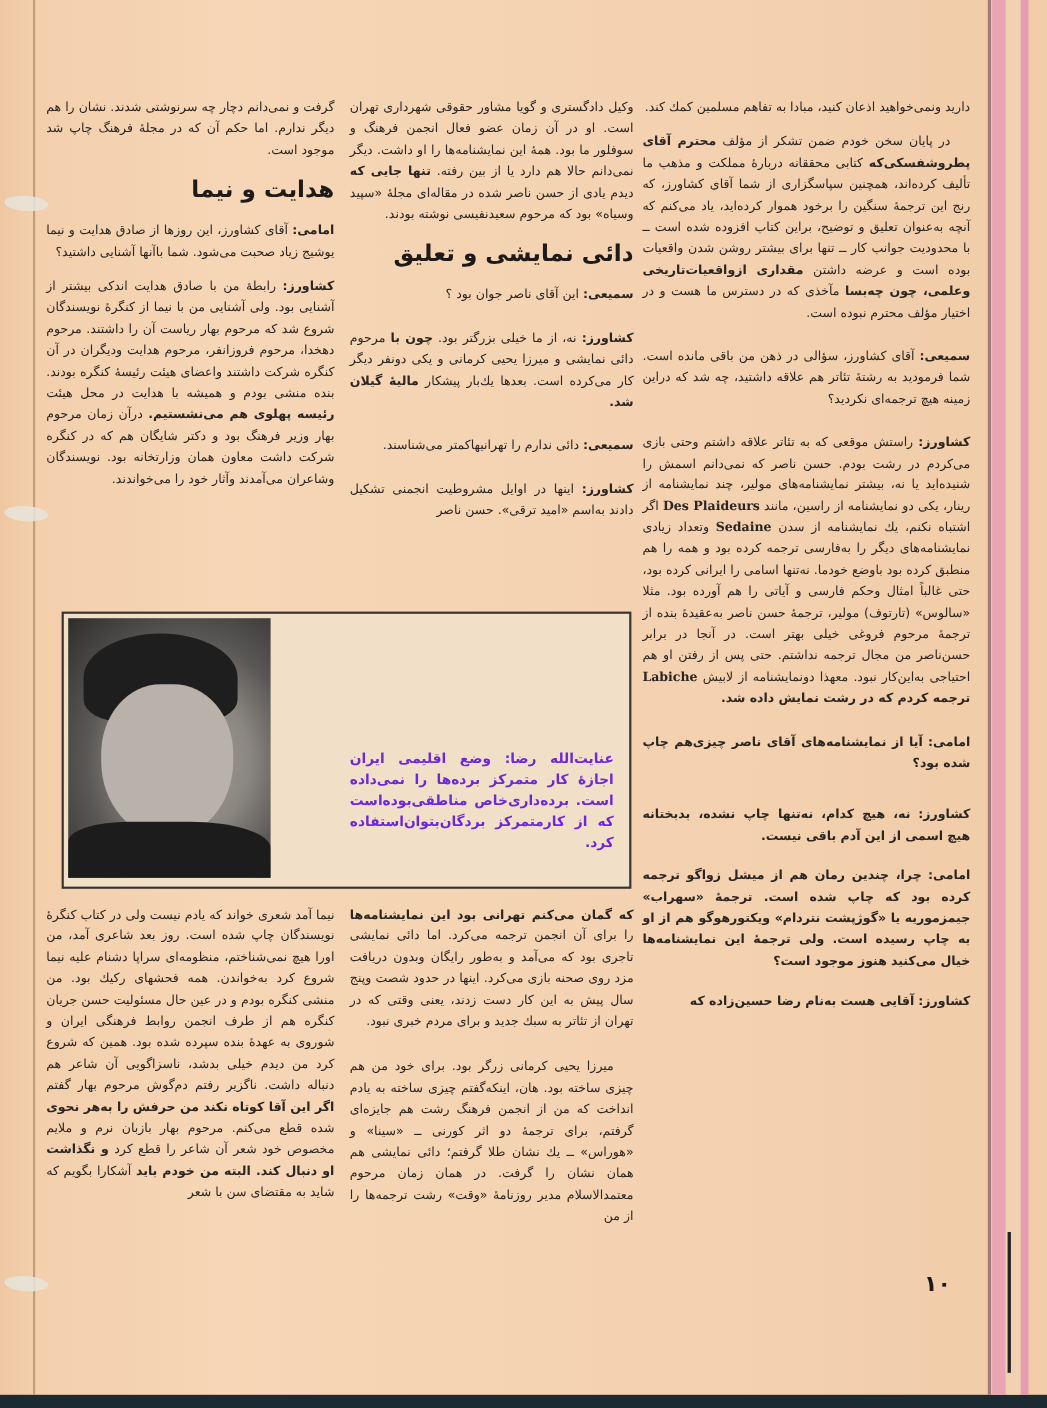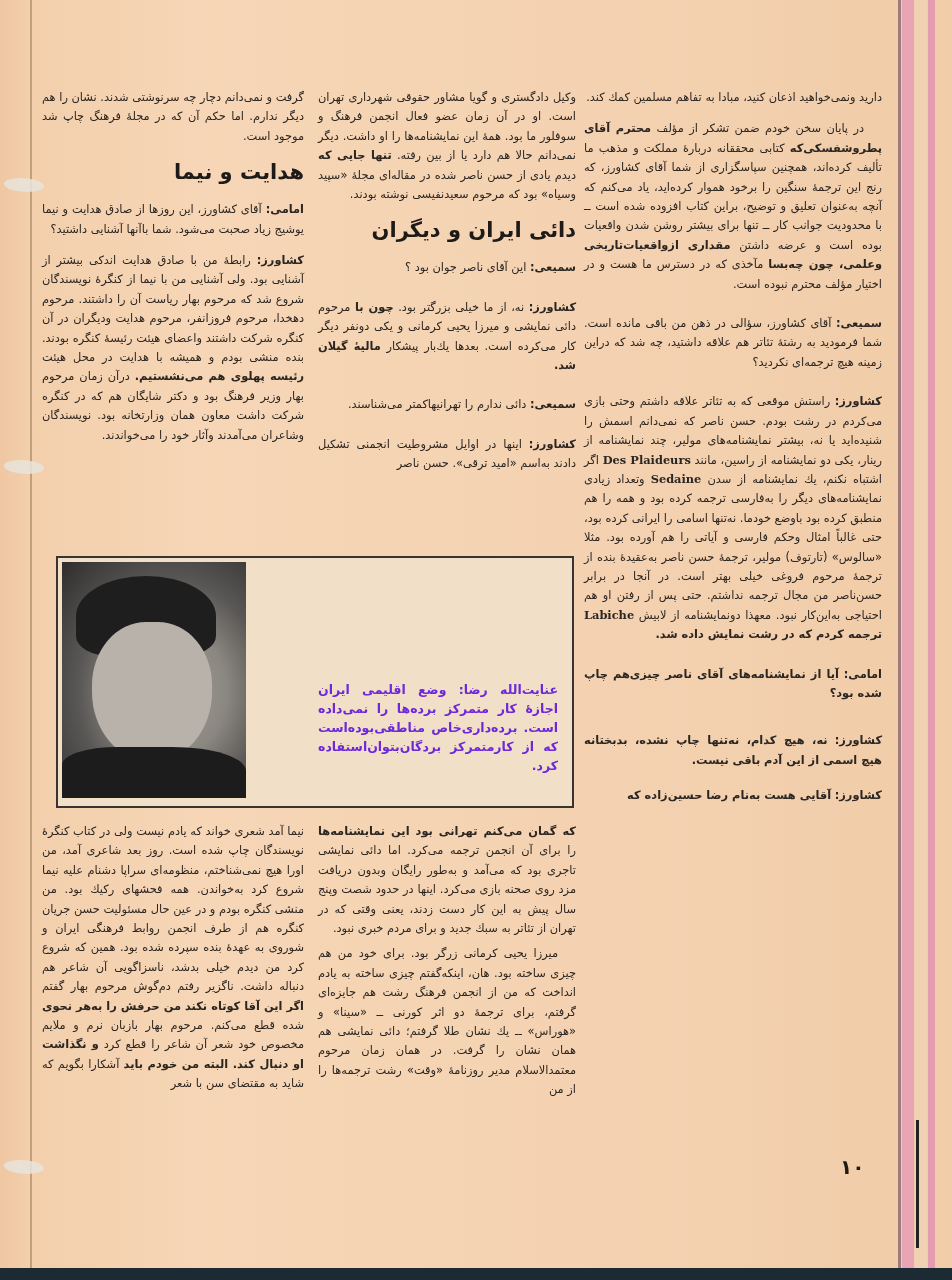--- a/index.html
+++ b/index.html
@@ -97,33 +97,38 @@
       <span class="b">ترجمه کردم که در رشت نمایش داده شد.</span>
     </p>
     <p style="margin-bottom:28px">
       <span class="sp">امامی:</span>
       <span class="b">آیا از نمایشنامه‌های آقای ناصر چیزی‌هم چاپ شده بود؟</span>
     </p>
     <p style="margin-bottom:16px">
       <span class="sp">کشاورز:</span>
       <span class="b">نه، هیچ کدام، نه‌تنها چاپ نشده، بدبختانه هیچ اسمی از این آدم باقی نیست.</span>
     </p>
+    <p style="margin-bottom:18px">
+      <span class="sp">امامی:</span>
+      <span class="b">چرا، چندین رمان هم از میشل زواگو ترجمه کرده بود که چاپ شده است. ترجمهٔ «سهراب» جیمزموریه یا «گوژپشت نتردام» ویکتورهوگو هم از او به چاپ رسیده است. ولی ترجمهٔ این نمایشنامه‌ها خیال می‌کنید</span>
+      <span class="b">هنوز موجود است؟</span>
+    </p>
     <p>
       <span class="sp">کشاورز:</span>
       <span class="b">آقایی هست به‌نام رضا حسین‌زاده که</span>
     </p>
   </div>
 
   <div class="col" style="left:318px; top:88px; width:258px;">
     <p>
       <span>وکیل دادگستری و گویا مشاور حقوقی شهرداری تهران است. او در آن زمان عضو فعال انجمن فرهنگ و سوفلور ما بود. همهٔ این نمایشنامه‌ها را او داشت. دیگر نمی‌دانم حالا هم دارد یا از بین رفته.</span>
       <span class="b">تنها جایی که</span>
       <span>دیدم یادی از حسن ناصر شده در مقاله‌ای مجلهٔ «سپید وسیاه» بود که مرحوم سعیدنفیسی نوشته بودند.</span>
     </p>
-    <div class="heading">دائی ایران و دیگران</div>
+    <div class="heading">دائی نمایشی و تعلیق</div>
     <p style="margin-bottom:20px">
       <span class="sp">سمیعی:</span>
       <span>این آقای ناصر جوان بود ؟</span>
     </p>
     <p style="margin-bottom:20px">
       <span class="sp">کشاورز:</span>
       <span>نه، از ما خیلی بزرگتر بود.</span>
       <span class="b">چون با</span>
       <span>مرحوم دائی نمایشی و میرزا یحیی کرمانی و یکی دونفر دیگر کار می‌کرده است. بعدها یك‌بار پیشکار</span>
       <span class="b">مالیهٔ گیلان شد.</span>
@@ -156,21 +161,21 @@
   <div class="photo-box">
     <div class="photo">
       <div class="hair"></div>
         <div class="face"></div>
         <div class="suit"></div>
     </div>
     <div class="caption">عنایت‌الله رضا: وضع اقلیمی ایران اجازهٔ کار متمرکز برده‌ها را نمی‌داده است. برده‌داری‌خاص مناطقی‌بوده‌است که از کارمتمرکز بردگان‌بتوان‌استفاده کرد.</div>
   </div>
 
   <div class="col" style="left:318px; top:822px; width:258px;">
-    <p style="margin-bottom:6px">
+    <p style="margin-bottom:22px">
       <span class="b">که گمان می‌کنم تهرانی بود این نمایشنامه‌ها</span>
       <span>را برای آن انجمن ترجمه می‌کرد. اما دائی نمایشی تاجری بود که می‌آمد و به‌طور رایگان وبدون دریافت مزد روی صحنه بازی می‌کرد. اینها در حدود شصت وپنج سال پیش به این کار دست زدند، یعنی وقتی که در تهران از تئاتر به سبك جدید و برای مردم خبری نبود.</span>
     </p>
     <p class="indent"><span>میرزا یحیی کرمانی زرگر بود. برای خود من هم چیزی ساخته بود. هان، اینکه‌گفتم چیزی ساخته به یادم انداخت که من از انجمن فرهنگ رشت هم جایزه‌ای گرفتم، برای ترجمهٔ دو اثر کورنی ــ «سینا» و «هوراس» ــ یك نشان طلا گرفتم؛ دائی نمایشی هم همان نشان را گرفت. در همان زمان مرحوم معتمدالاسلام مدیر روزنامهٔ «وقت» رشت ترجمه‌ها را از من</span></p>
   </div>
 
   <div class="col" style="left:42px; top:822px; width:262px;">
     <p>
       <span>نیما آمد شعری خواند که یادم نیست ولی در کتاب کنگرهٔ نویسندگان چاپ شده است. روز بعد شاعری آمد، من اورا هیچ نمی‌شناختم، منظومه‌ای سراپا دشنام علیه نیما شروع کرد به‌خواندن. همه فحشهای رکیك بود. من منشی کنگره بودم و در عین حال مسئولیت حسن جریان کنگره هم از طرف انجمن روابط فرهنگی ایران و شوروی به عهدهٔ بنده سپرده شده بود. همین که شروع کرد من دیدم خیلی بدشد، ناسزاگویی آن شاعر هم دنباله داشت. ناگزیر رفتم دم‌گوش مرحوم بهار گفتم</span>
       <span class="b">اگر این آقا کوتاه نکند من حرفش را به‌هر نحوی</span>

